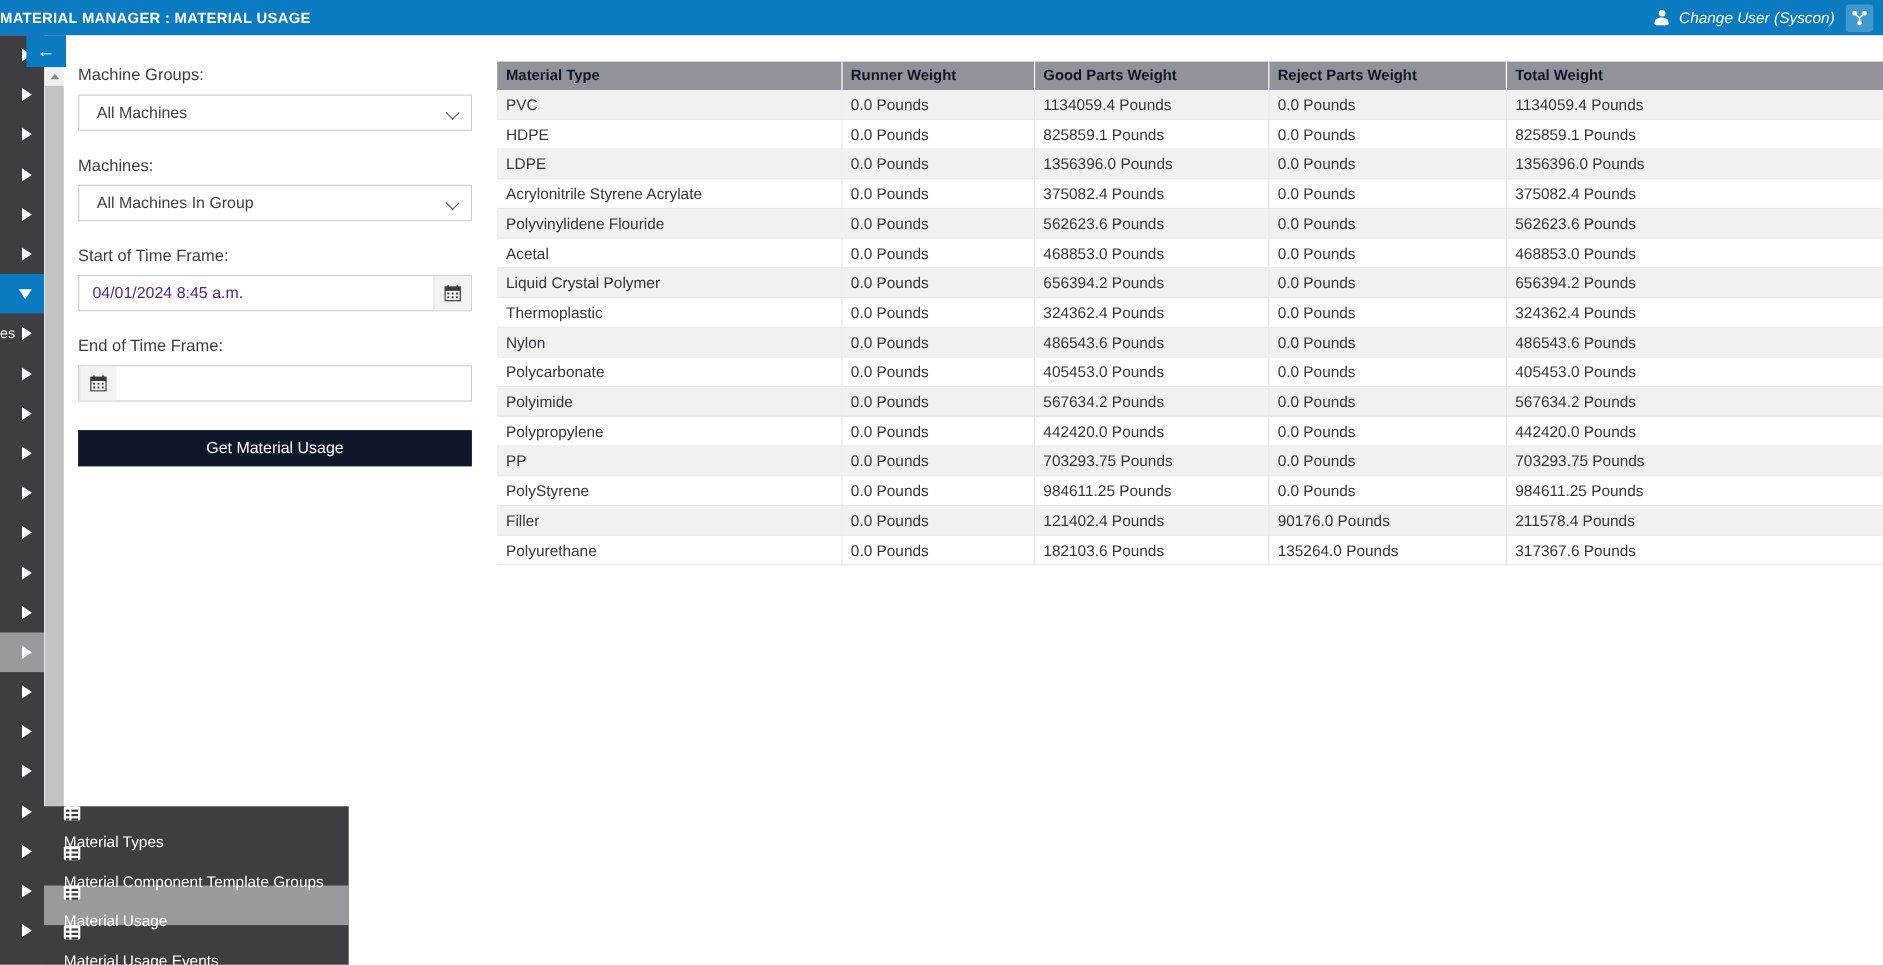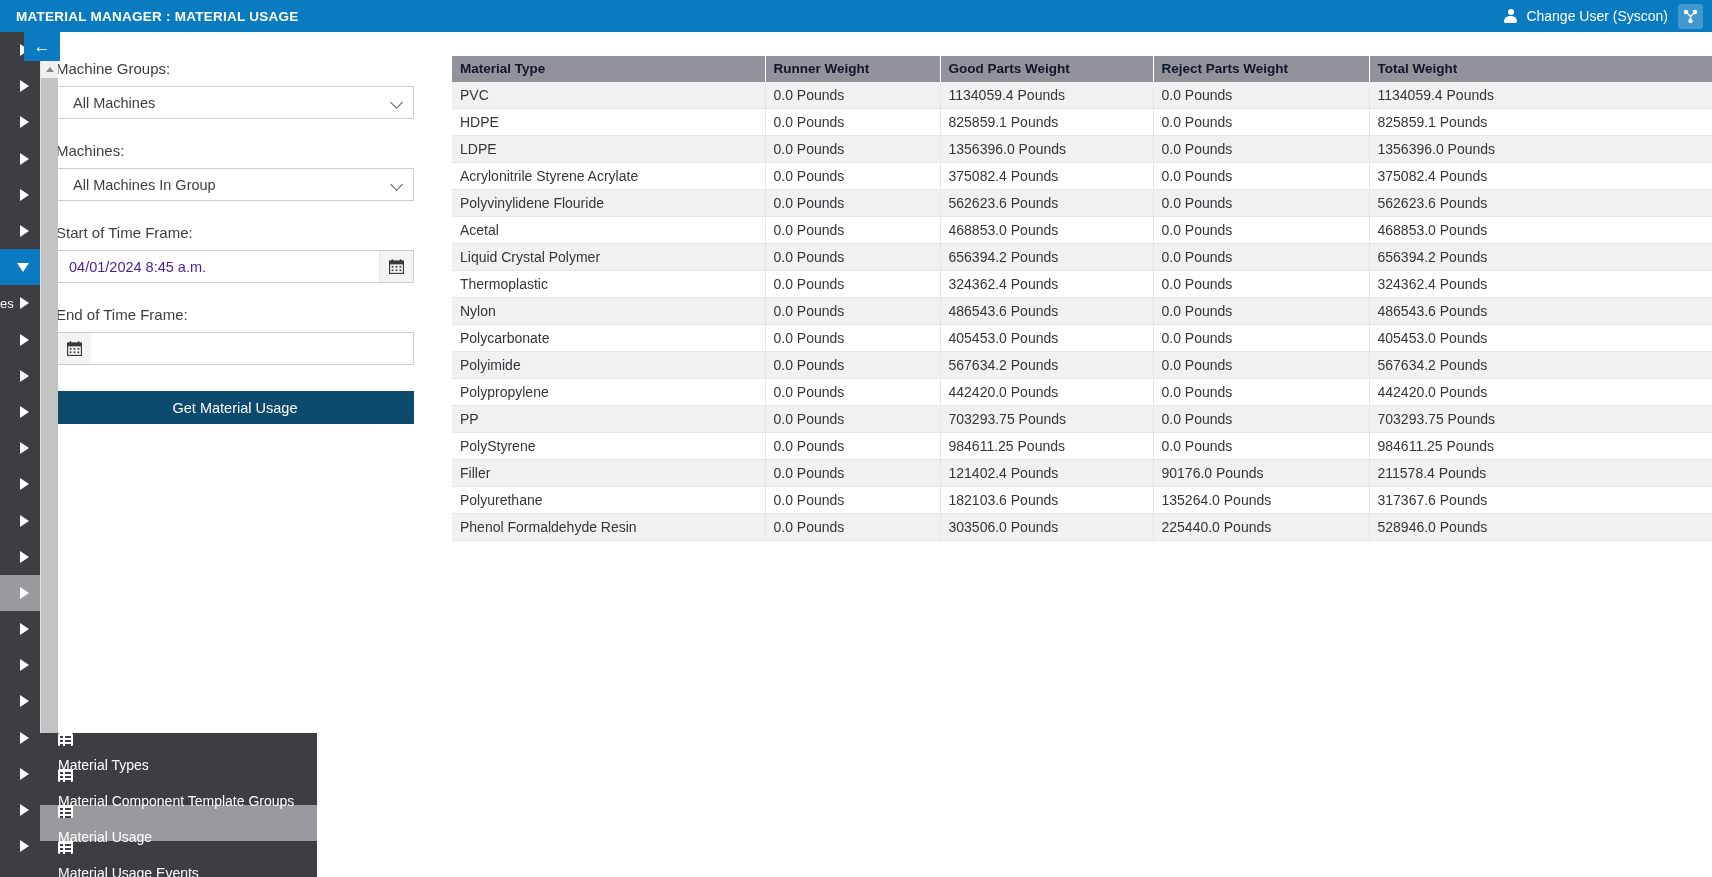--- a/index.html
+++ b/index.html
@@ -17,33 +17,34 @@
     width: 1712px; height: 32px;
     background: #0b7bc1;
     display: flex; align-items: center;
     color: #ffffff;
     z-index: 40;
   }
   .topbar-title {
     font-size: 13.5px;
     font-weight: bold;
     letter-spacing: 0.25px;
-    margin-left: 16px;
+    margin-left: 0;
     white-space: nowrap;
   }
   .topbar-right {
     margin-left: auto;
     display: flex; align-items: center;
     gap: 10px;
     padding-right: 9px;
   }
   .user-block {
     display: flex; align-items: center; gap: 8px;
     font-size: 14px;
     white-space: nowrap;
+    font-style: italic;
   }
   .person-icon { width: 15px; height: 16px; position: relative; display:inline-block; }
   .person-icon::before {
     content:''; position:absolute; left:4.5px; top:0.5px;
     width:6px; height:6px; border-radius:50%; background:#fff;
   }
   .person-icon::after {
     content:''; position:absolute; left:1px; top:8px;
     width:13px; height:7px; background:#fff;
     border-radius: 7px 7px 2px 2px;
@@ -118,21 +119,21 @@
     border-left: 4px solid transparent;
     border-right: 4px solid transparent;
   }
   .scroll-thumb {
     width: 17px; height: 662px;
     background: #c3c3c3;
   }
 
   
   .formpanel {
-    position: absolute; top: 32px; left: 42px;
+    position: absolute; top: 32px; left: 57px;
     width: 395px; height: 845px;
     background: #ffffff;
     padding: 28px 23px 0 14px;
   }
   .field-label {
     font-size: 15px;
     color: #3e3e3e;
     margin-bottom: 9px;
   }
   .select-box {
@@ -169,21 +170,21 @@
   }
   .date-btn {
     width: 34px;
     border-left: 1px solid #e3e3e6;
     background: #f3f3f4;
     display: flex; align-items: center; justify-content: center;
     font-size: 14px; color: #3b3b3b;
   }
   .primary-btn {
     width: 100%; height: 33px;
-    background: #0c4a6e;
+    background: #0f172a;
     color: #ffffff;
     border: none;
     font-size: 14.5px;
     font-family: "Liberation Sans", sans-serif;
     cursor: pointer;
     margin-top: 3px;
   }
 
   
   .flyout {
@@ -554,22 +555,15 @@
           <td class="col-rej">90176.0 Pounds</td>
           <td class="col-tot">211578.4 Pounds</td>
         </tr>
         <tr>
           <td class="col-mat">Polyurethane</td>
           <td class="col-run">0.0 Pounds</td>
           <td class="col-good">182103.6 Pounds</td>
           <td class="col-rej">135264.0 Pounds</td>
           <td class="col-tot">317367.6 Pounds</td>
         </tr>
-        <tr>
-          <td class="col-mat">Phenol Formaldehyde Resin</td>
-          <td class="col-run">0.0 Pounds</td>
-          <td class="col-good">303506.0 Pounds</td>
-          <td class="col-rej">225440.0 Pounds</td>
-          <td class="col-tot">528946.0 Pounds</td>
-        </tr>
       </tbody>
   </table>
 </div>
 
 </body></html>

